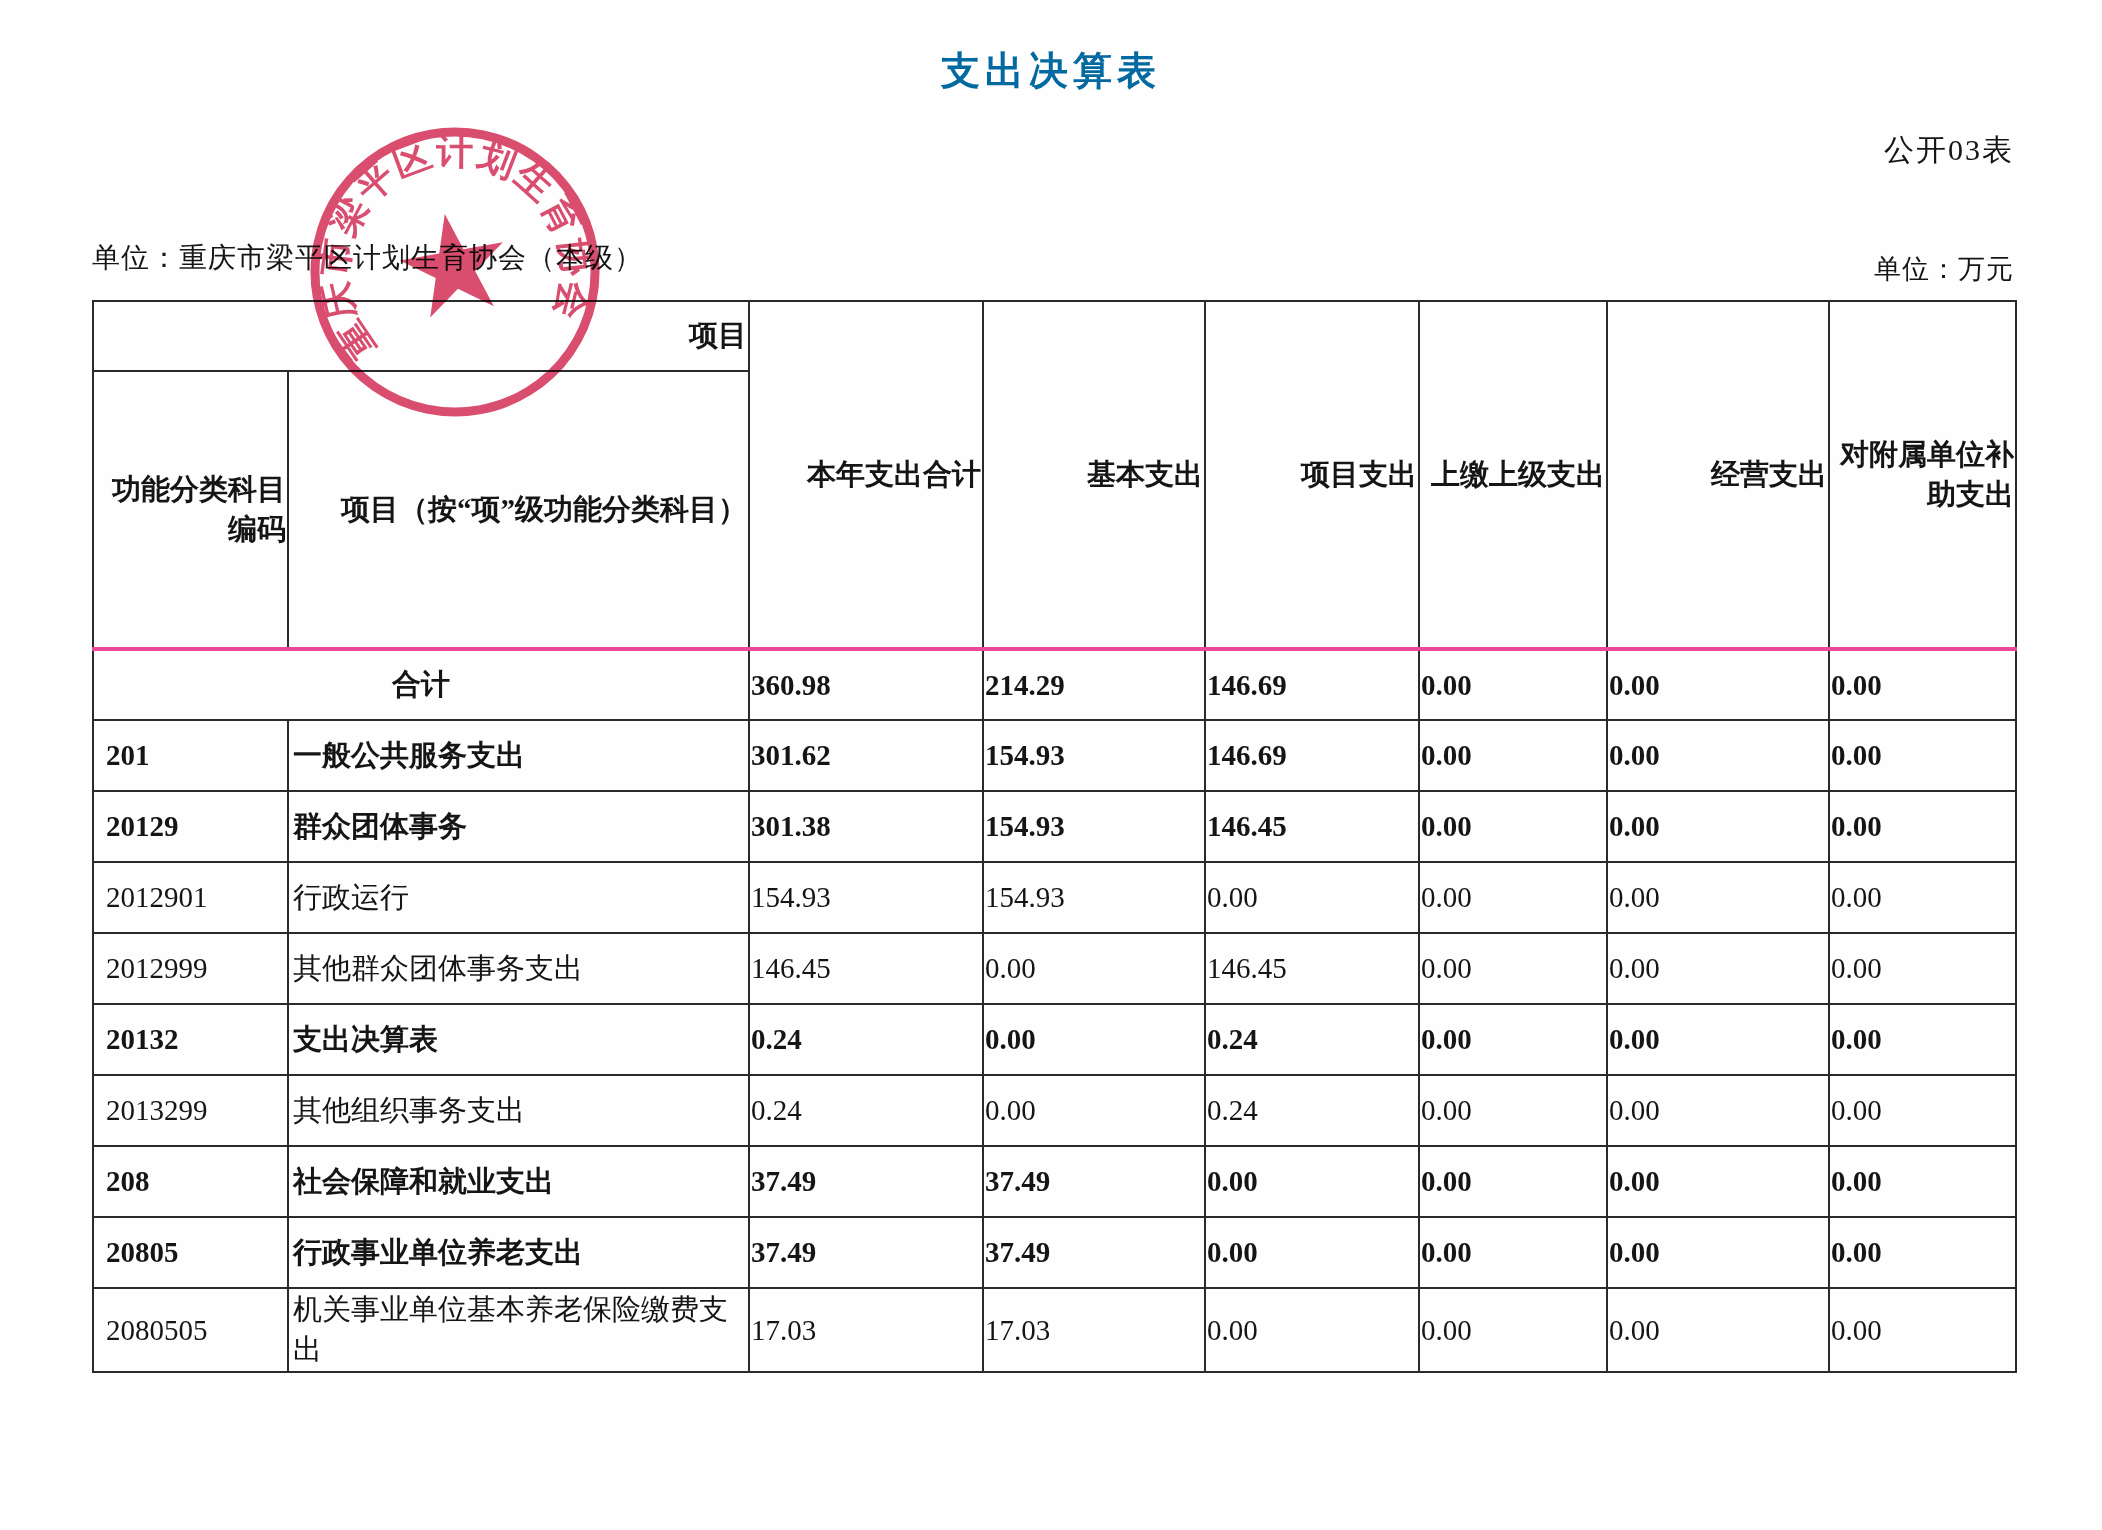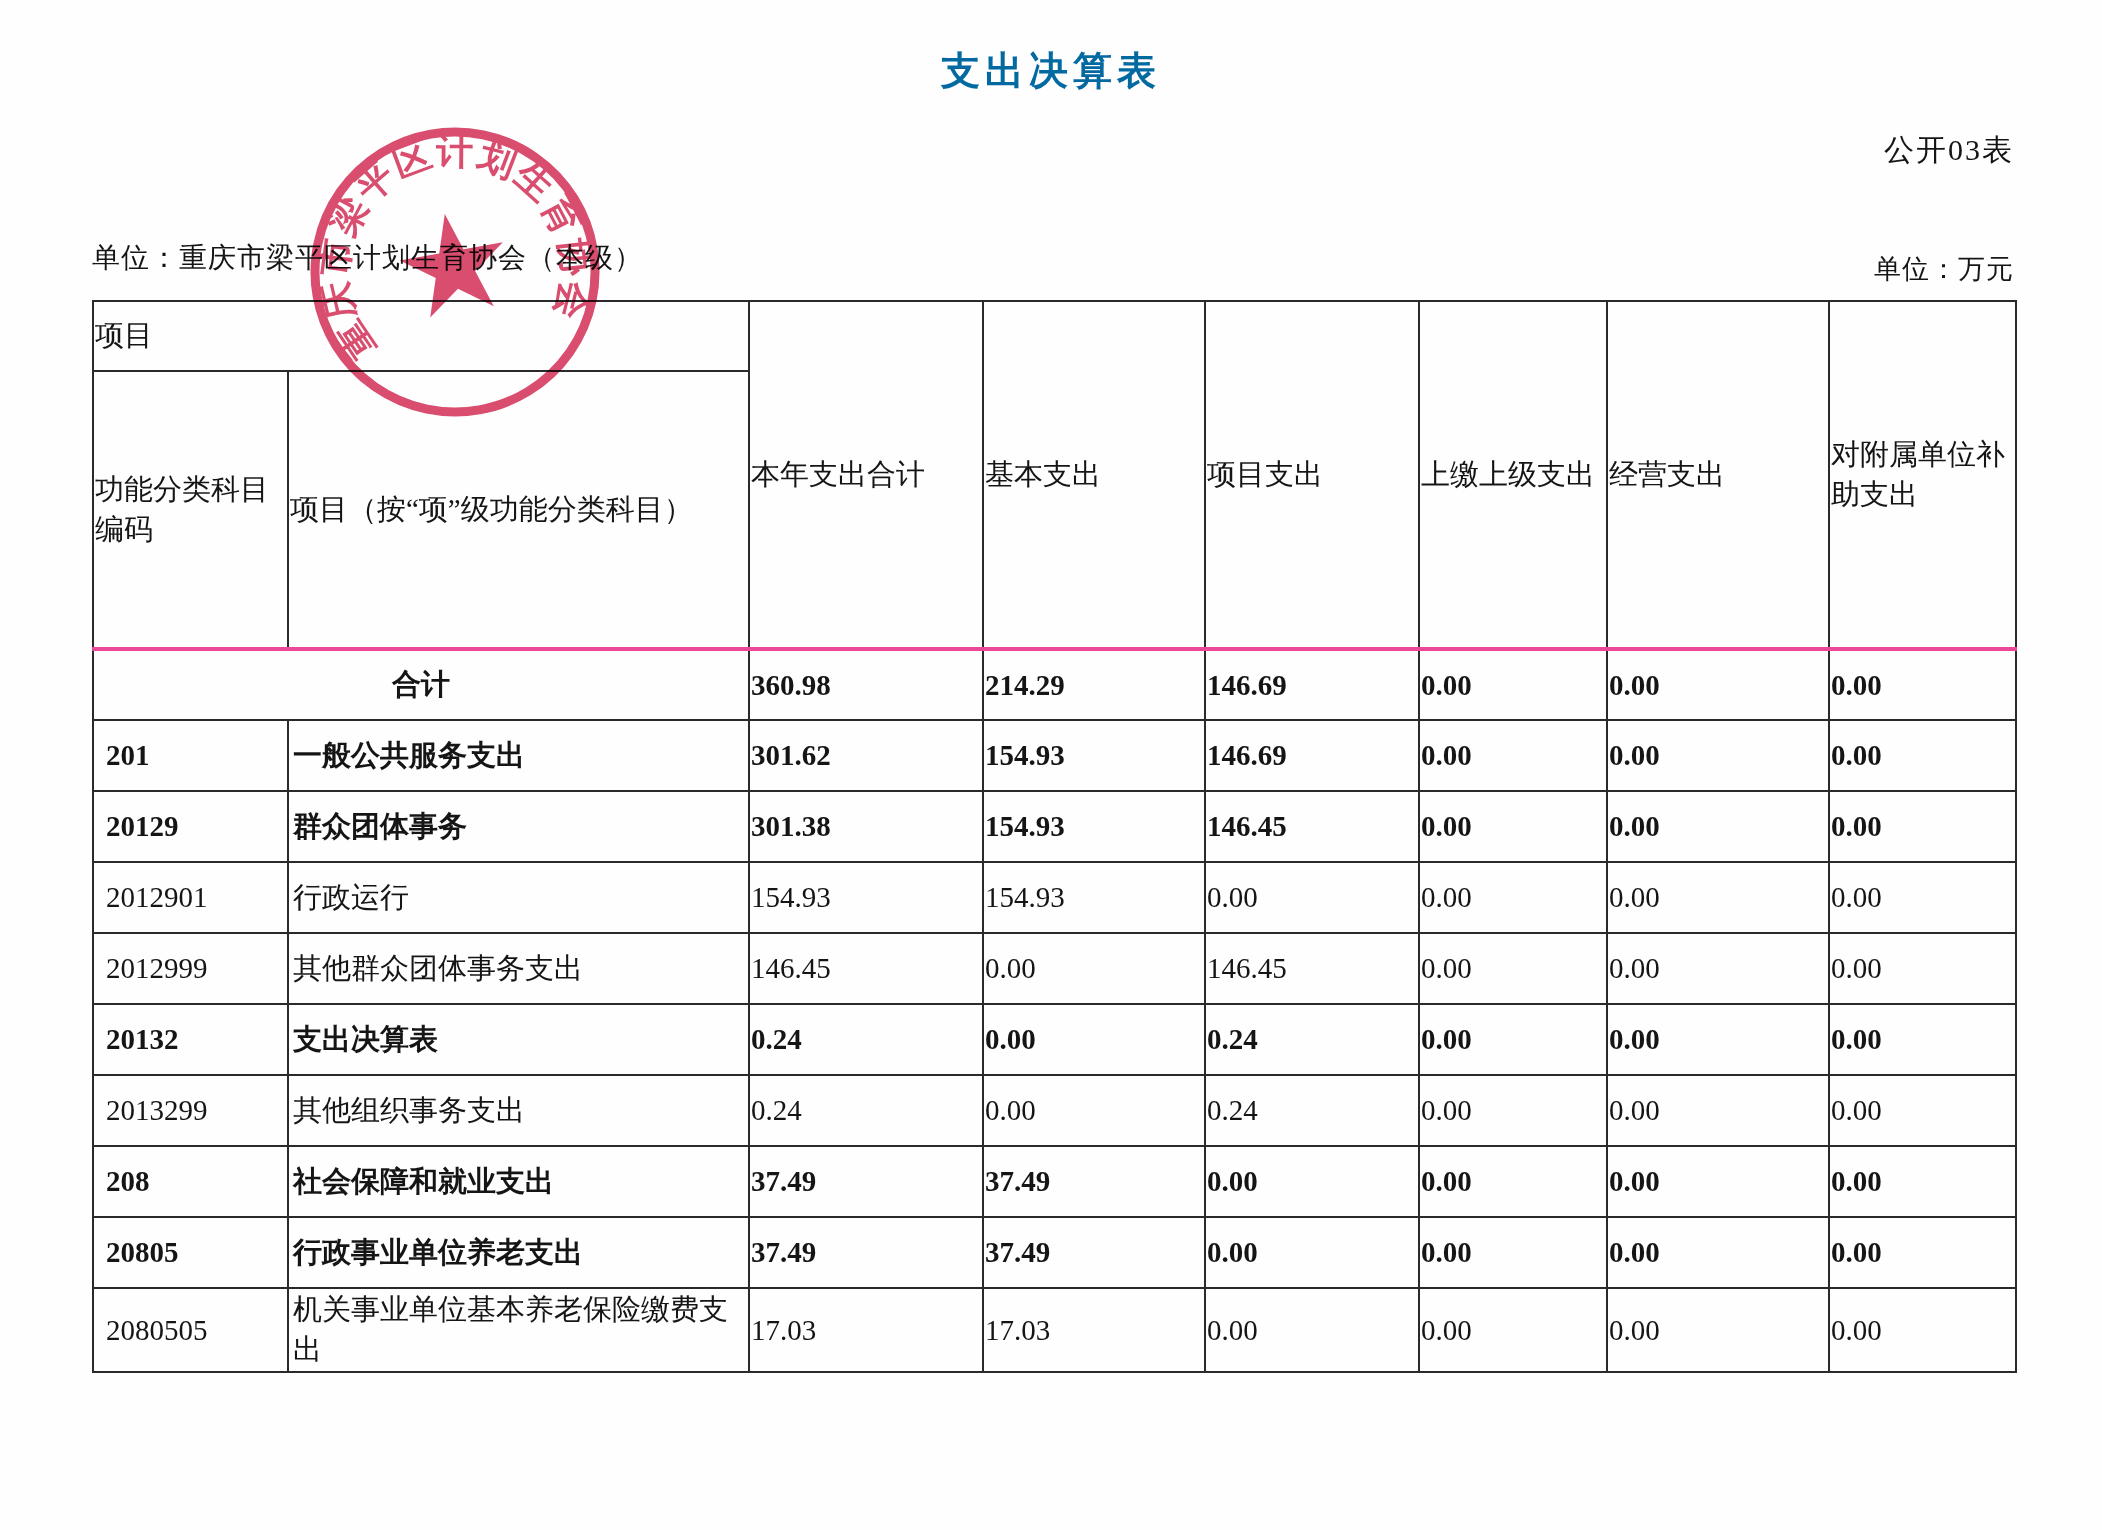--- a/index.html
+++ b/index.html
@@ -31,21 +31,21 @@
   table.fin{
     position:absolute;left:92px;top:300px;
     width:1923px;border-collapse:collapse;table-layout:fixed;
   }
   table.fin th,table.fin td{
     border:2px solid #2a2a2a;
     font-size:29px;
     vertical-align:middle;
     overflow:hidden;
   }
-  table.fin thead th{font-weight:normal;text-align:left;}
+  table.fin thead th{font-weight:bold;text-align:right;}
   tr.h1{height:70px;}
   tr.h2{height:278px;}
   tbody tr{height:71px;}
   tbody tr:first-child td{border-top:4px solid #ec4899;}
   td.c-code{text-align:left;padding-left:12px;}
   td.c-item{text-align:left;padding-left:4px;}
   td.c-num{text-align:left;padding-right:2px;}
   td.c-total{text-align:center;}
   tr.bold td{font-weight:bold;}
   .page-footer{

